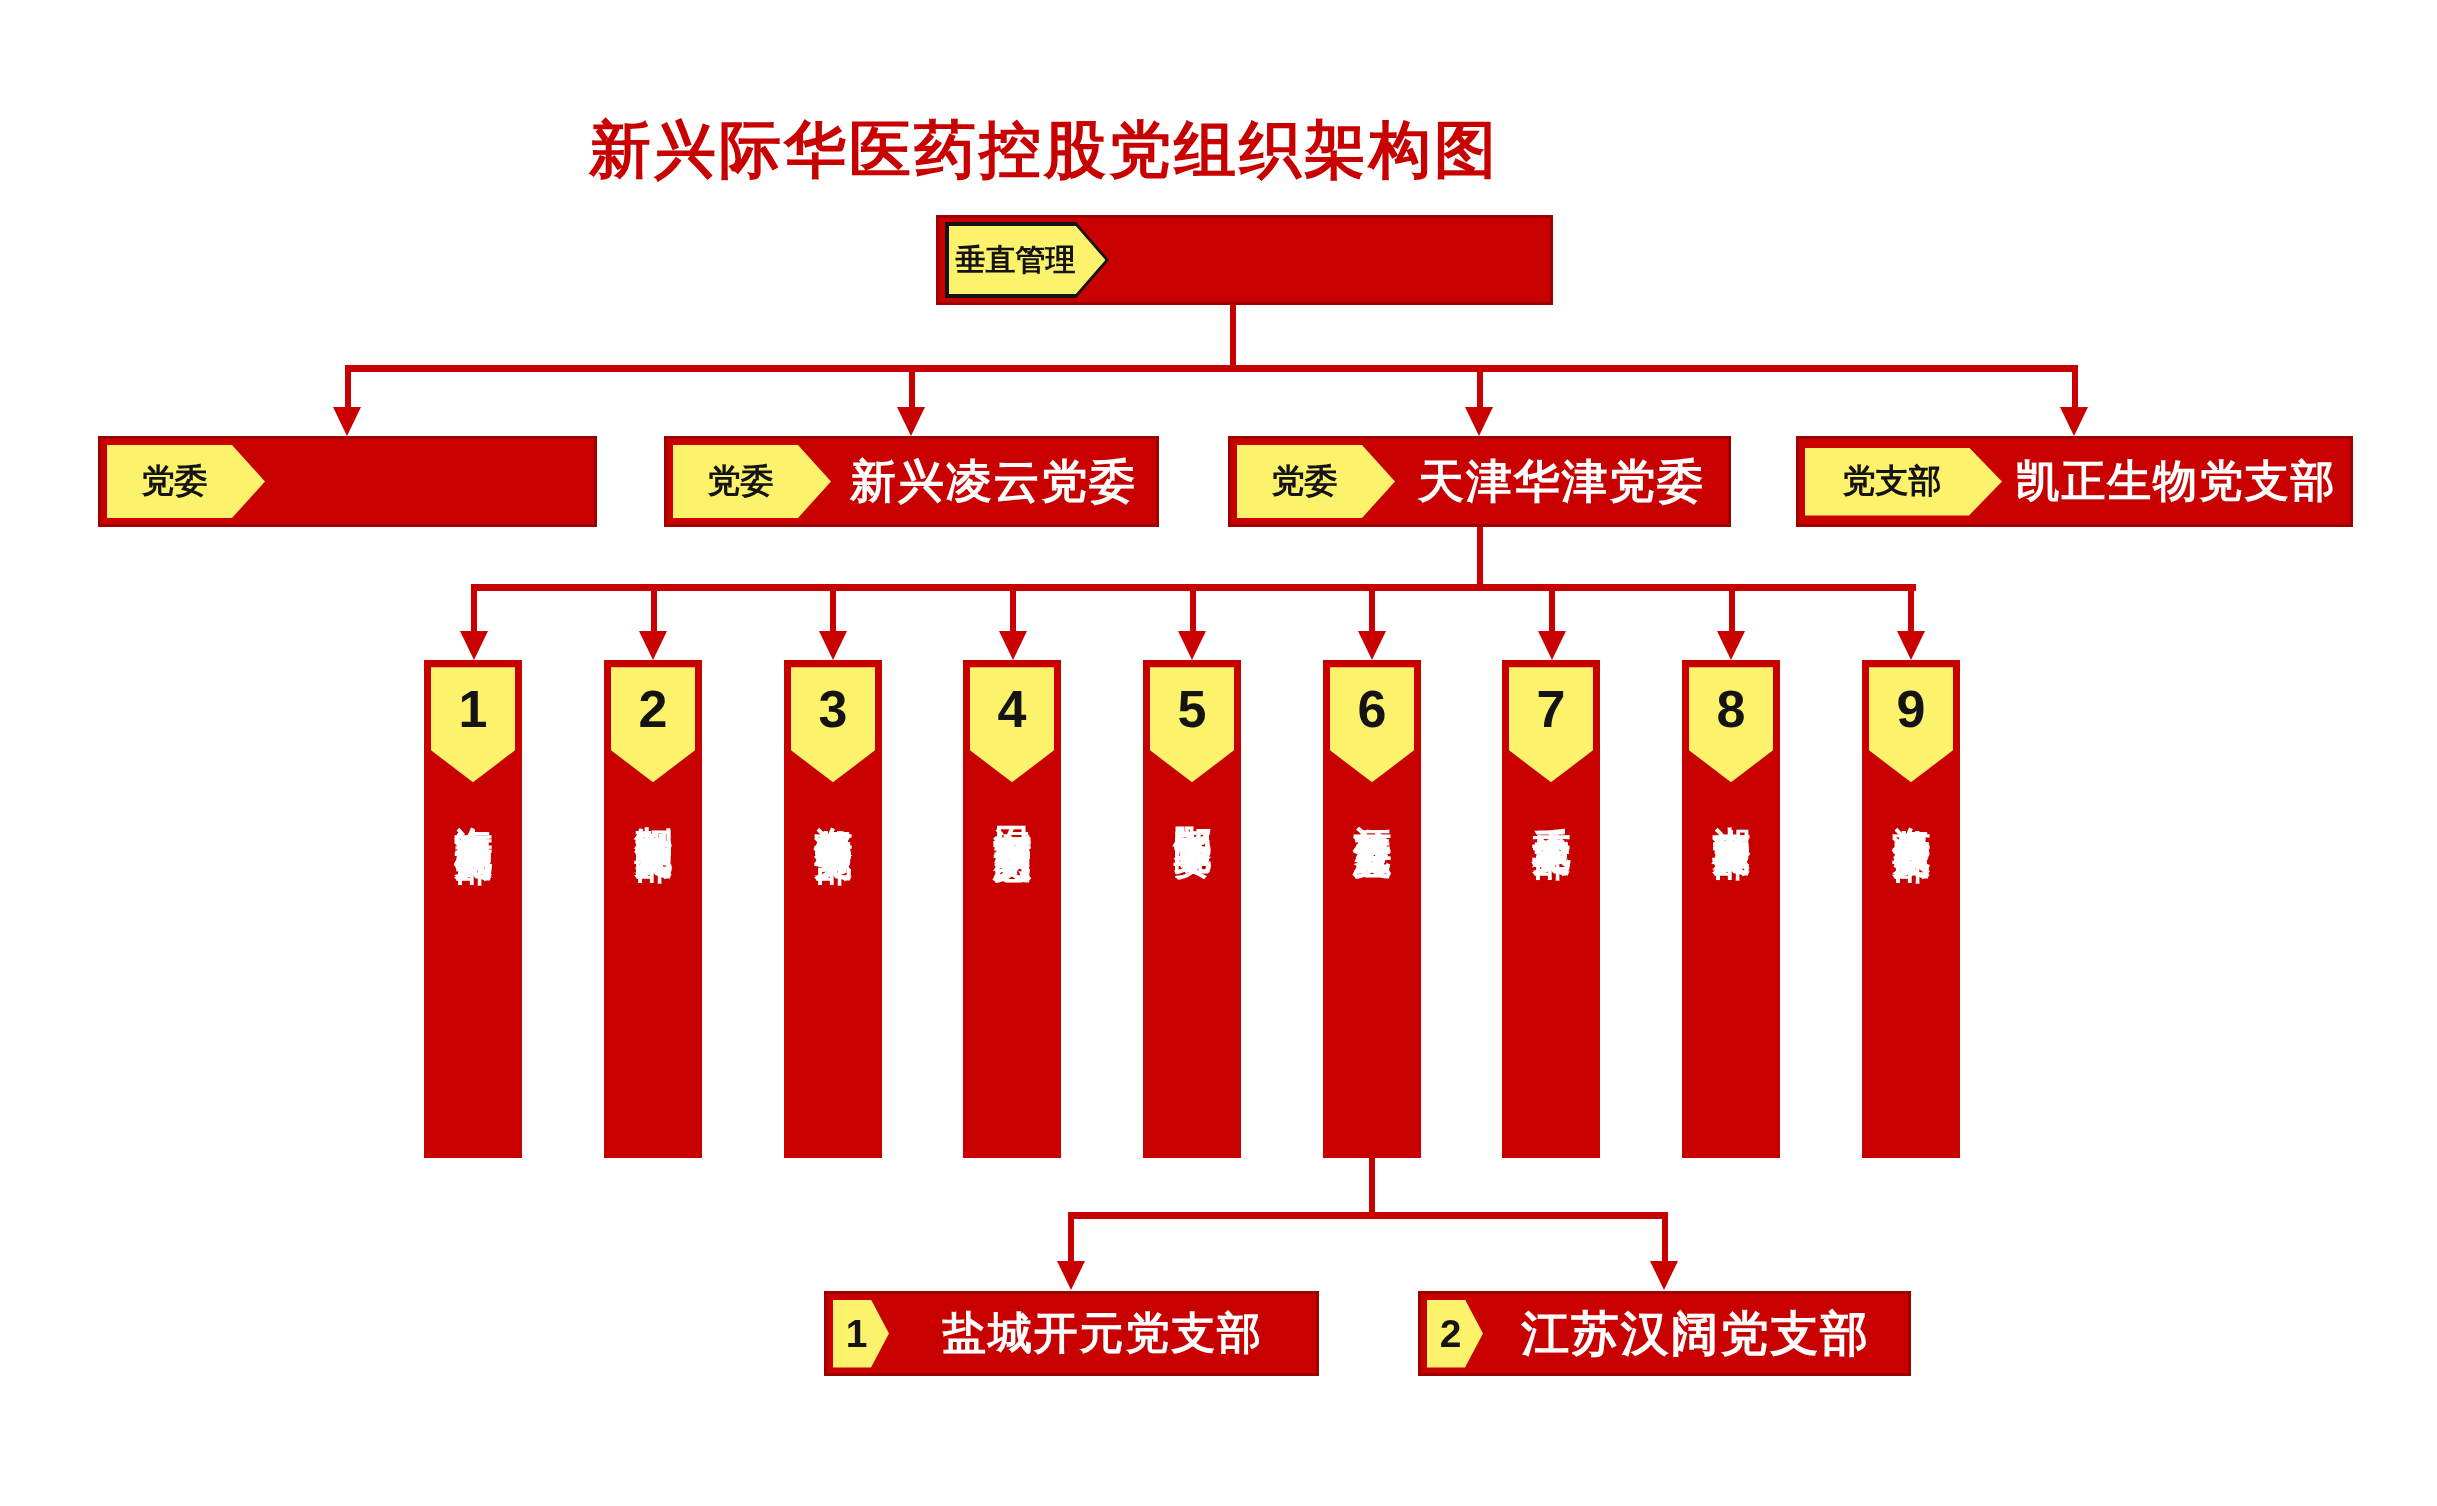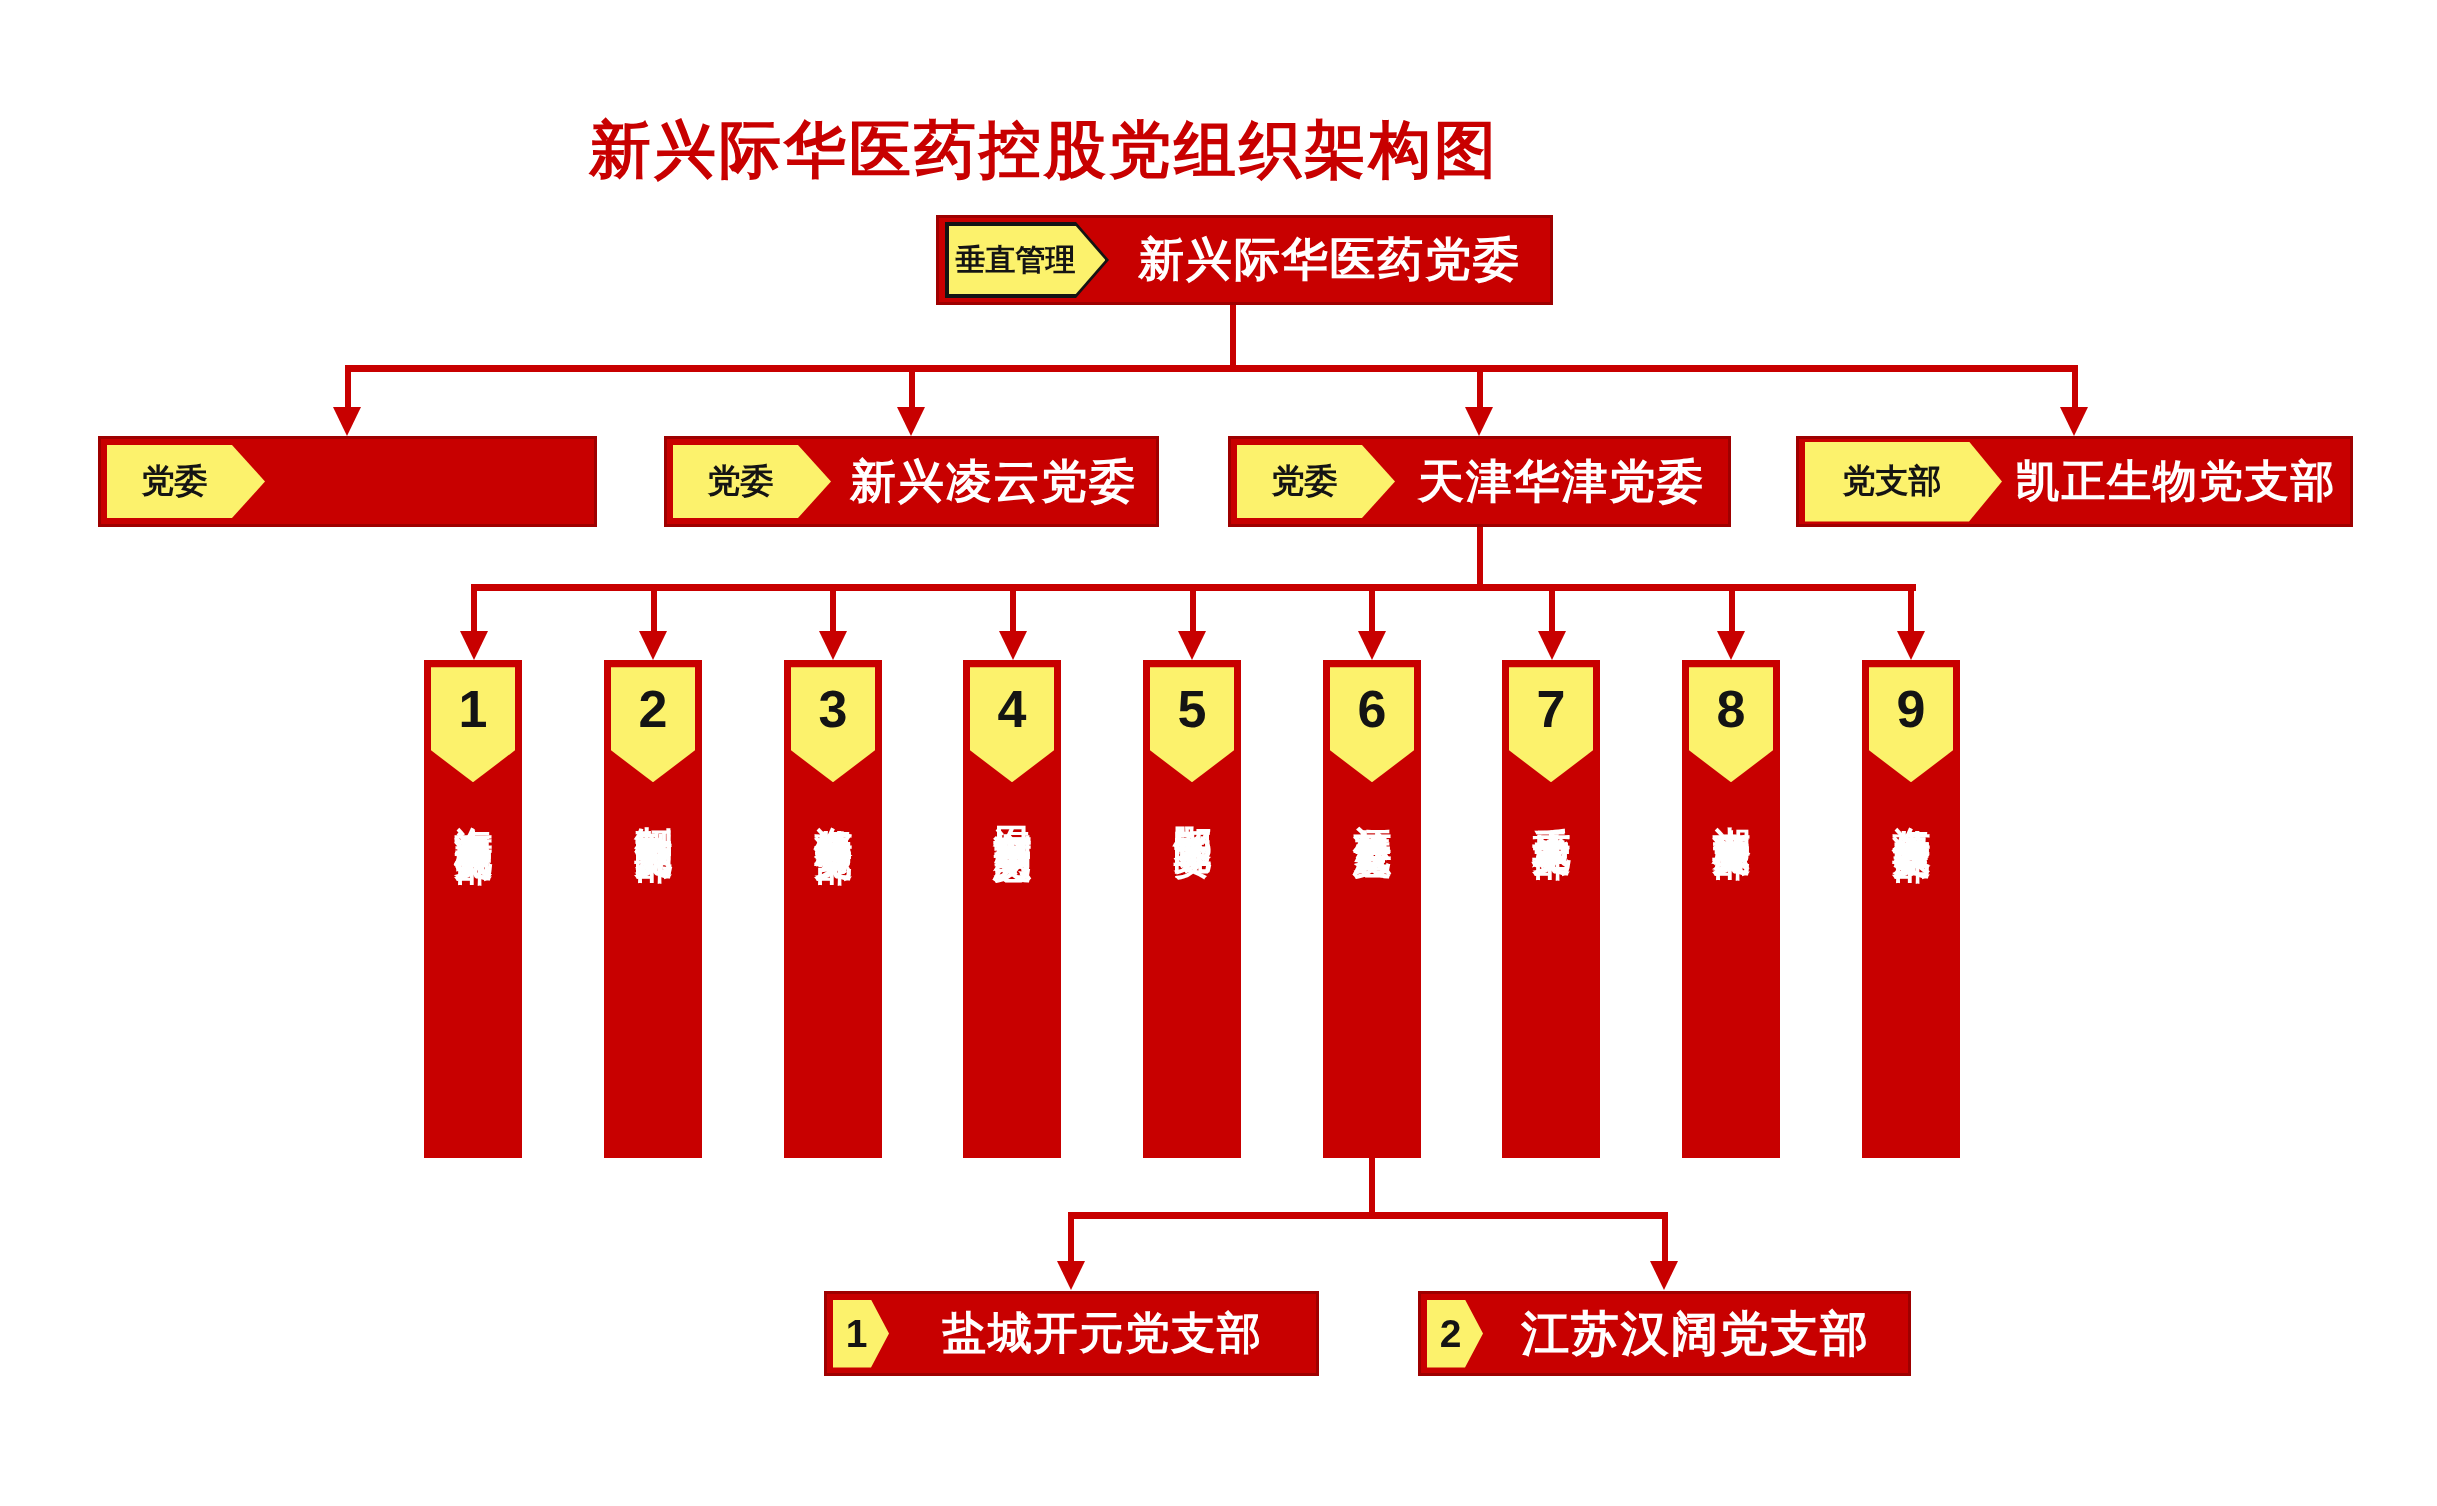--- a/index.html
+++ b/index.html
@@ -93,21 +93,20 @@
 </head>
 <body>
 
 <div class="title">新兴际华医药控股党组织架构图</div>
 
 <div class="hbox" style="left:936px;top:215px;width:617px;height:90px;">
   <div class="pent bordered" style="--pt:33px;width:164px;height:76px;">
     <div class="pent-core" style="--pt:30px;"></div>
     <span class="pent-text" style="font-size:30px;">垂直管理</span>
   </div>
-  <div class="lbl" style="font-size:46px;">新兴际华医药党委</div>
 </div>
 
 <div class="vl" style="left:1230px;top:305px;height:67px;"></div>
 <div class="hl" style="left:345px;top:365px;width:1732px;"></div>
 
 <div class="vl" style="left:345px;top:365px;height:46px;"></div>
 <div class="arr" style="left:333px;top:407px;"></div>
 <div class="vl" style="left:909px;top:365px;height:46px;"></div>
 <div class="arr" style="left:897px;top:407px;"></div>
 <div class="vl" style="left:1477px;top:365px;height:46px;"></div>
@@ -126,21 +125,21 @@
   </div>
   <div class="lbl" style="font-size:46px;">新兴凌云党委</div>
 </div>
 <div class="hbox" style="left:1228px;top:436px;width:503px;height:91px;">
   <div class="pent" style="--pt:33px;width:158px;height:73px;">
     <span class="pent-text" style="font-size:33px;">党委</span>
   </div>
   <div class="lbl" style="font-size:46px;">天津华津党委</div>
 </div>
 <div class="hbox" style="left:1796px;top:436px;width:557px;height:91px;">
-  <div class="pent" style="--pt:33px;width:197px;height:80px;">
+  <div class="pent" style="--pt:33px;width:197px;height:68px;">
     <span class="pent-text" style="font-size:33px;">党支部</span>
   </div>
   <div class="lbl" style="font-size:44px;">凯正生物党支部</div>
 </div>
 
 <div class="vl" style="left:1477px;top:527px;height:64px;"></div>
 <div class="hl" style="left:471px;top:584px;width:1445px;"></div>
 
 <div class="vl" style="left:471px;top:584px;height:51px;"></div>
 <div class="arr" style="left:460px;top:631px;"></div>

